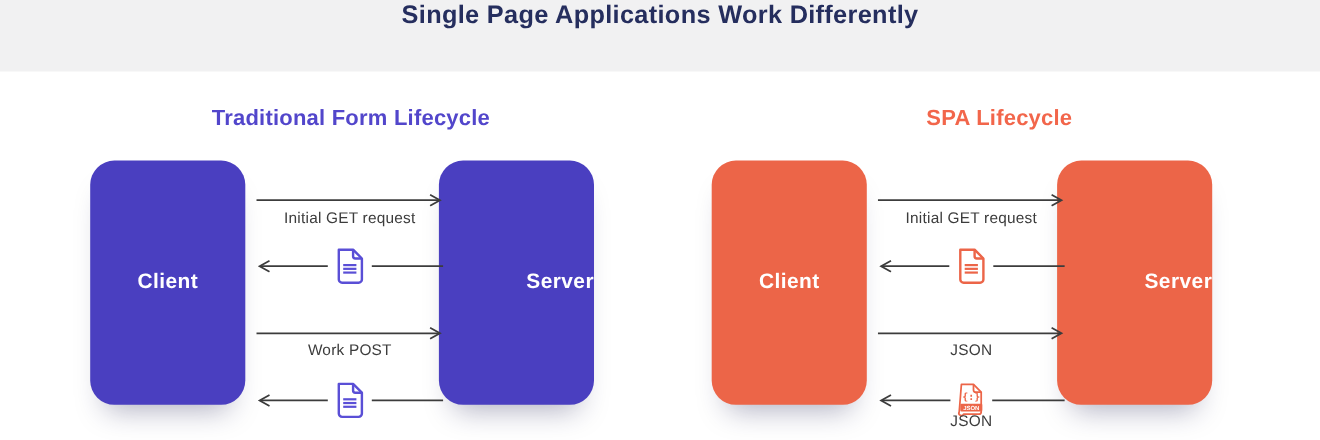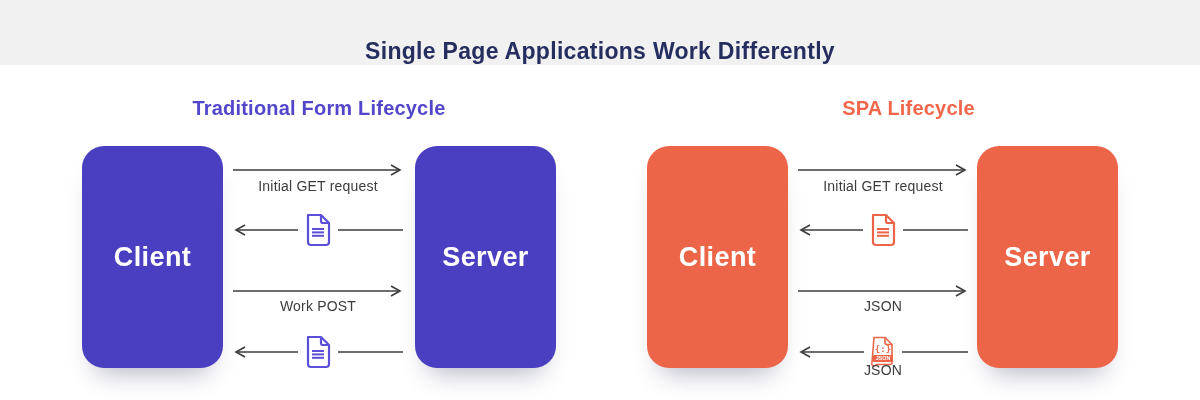--- a/index.html
+++ b/index.html
@@ -9,21 +9,21 @@
     background: #ffffff;
     position: relative;
     overflow: hidden;
   }
   .header-band {
     position: absolute;
     left: 0; top: 0;
     width: 1200px; height: 65px;
     background: #F1F1F2;
     display: flex;
-    align-items: flex-end;
+    align-items: flex-start;
     justify-content: center;
   }
   .page-title {
     font-size: 23px;
     font-weight: 700;
     color: #252E5E;
     letter-spacing: 0.3px;
   }
   .section-title {
     position: absolute;
@@ -49,35 +49,35 @@
     top: 0;
     width: 141px;
     height: 222px;
     border-radius: 22px;
     display: flex;
     align-items: center;
     justify-content: center;
     box-shadow: 0 18px 26px -14px rgba(30, 30, 80, 0.35);
   }
   .node-box.client { left: 0; }
-  .node-box.server { right: 0; }
+  .node-box.server { right: 16px; justify-content: flex-end; }
   .diagram.traditional .node-box { background: #4A3FC0; }
   .diagram.spa .node-box { background: #EC6548; }
   .node-label {
     color: #ffffff;
-    font-size: 27px;
+    font-size: 19px;
     font-weight: 600;
     letter-spacing: 0.4px;
   }
 
   .channel {
     position: absolute;
     left: 151px;
     width: 170px;
-    top: 4px;
+    top: 16px;
     height: 222px;
   }
   .arrow {
     position: absolute;
     left: 0;
     width: 170px;
     height: 12px;
   }
   .arrow svg { display: block; }
   .arrow.r1 { top: 14px; }

